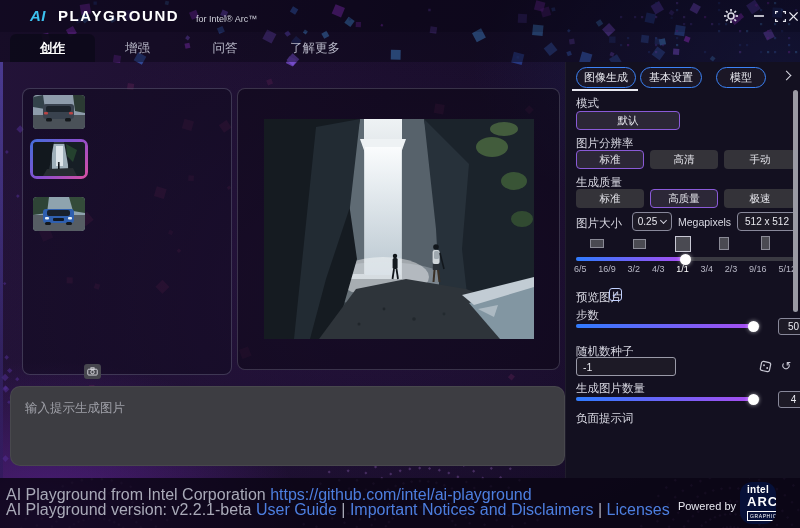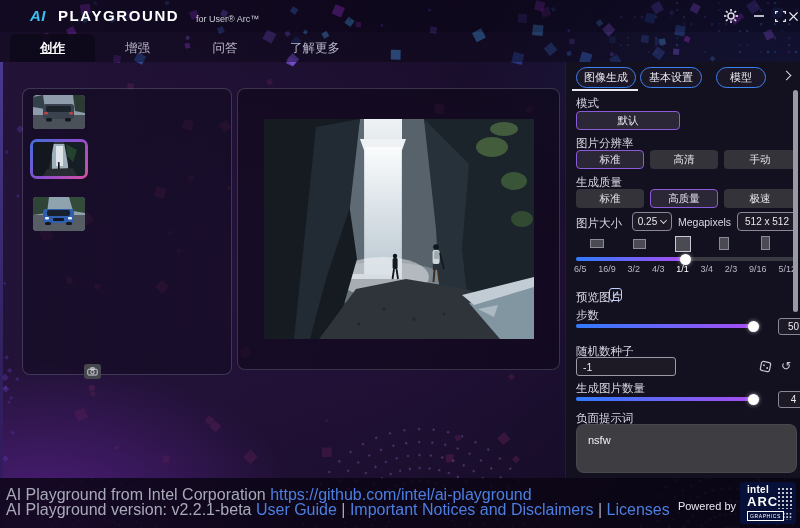--- a/index.html
+++ b/index.html
@@ -74,21 +74,21 @@
   .negbox{position:absolute;left:10px;top:362px;width:221px;height:49px;border-radius:8px;background:#3d3d42;border:1px solid rgba(255,255,255,.06);}
   .negbox textarea{width:100%;height:100%;background:transparent;border:none;resize:none;outline:none;padding:9px 11px;
     font-family:inherit;font-size:11px;color:#f0f0f4;}
   .scrollbar{position:absolute;left:227px;top:28px;width:5px;height:222px;border-radius:3px;background:#9a9aa4;cursor:pointer;}
 
   
   .footer{left:0;top:478px;width:800px;height:50px;background:rgba(10,5,20,.82);}
   .fline{position:absolute;left:6px;font-size:16px;color:#a9aab8;white-space:nowrap;}
   .fline a{color:var(--link);text-decoration:none;cursor:pointer;}
   .powered{position:absolute;right:64px;top:22px;font-size:11px;color:#e8e8f0;}
-  .badge{position:absolute;left:740px;top:4px;width:56px;height:42px;background:#061038;border-radius:3px;overflow:hidden;cursor:pointer;}
+  .badge{position:absolute;left:740px;top:4px;width:36px;height:42px;background:#061038;border-radius:12px;overflow:hidden;cursor:pointer;}
   .badge .intel{position:absolute;left:7px;top:2px;font-size:10px;font-weight:700;letter-spacing:.3px;color:#fff;text-transform:lowercase;}
   .badge .arc{position:absolute;left:7px;top:12px;font-size:13px;font-weight:800;letter-spacing:1px;color:#fff;}
   .badge .dots{position:absolute;left:37px;top:5px;width:15px;height:22px;
     background:radial-gradient(circle,rgba(255,255,255,.75) .9px,transparent 1px);background-size:4px 4px;}
   .badge .gfx{position:absolute;left:7px;top:29px;font-size:5px;letter-spacing:.6px;color:#fff;border:.8px solid #fff;padding:1px 2px;}
   .badge .dots2{position:absolute;left:42px;top:30px;width:10px;height:8px;
     background:radial-gradient(circle,rgba(255,255,255,.75) .8px,transparent 1px);background-size:3.4px 3.4px;}
   .edge-glow{left:0;top:62px;width:3px;height:416px;background:linear-gradient(#6a5ad8,#2a1a58);opacity:.55;}
 </style>
 </head>
@@ -720,21 +720,21 @@
       <rect x="813.8800213215981" y="511.4002015353404" width="2.2" height="2.2" fill="#8a5fae" opacity="0.4" transform="rotate(45 814.9800213215981 512.5002015353404)"></rect>
       <rect x="818.6901405172341" y="521.9550447931964" width="2.2" height="2.2" fill="#8a5fae" opacity="0.4" transform="rotate(45 819.7901405172341 523.0550447931964)"></rect>
       <rect x="822.1780939962197" y="533.0174199180316" width="2.2" height="2.2" fill="#8a5fae" opacity="0.4" transform="rotate(45 823.2780939962197 534.1174199180316)"></rect>
       <rect x="824.2918844059255" y="544.4224123765109" width="2.2" height="2.2" fill="#8a5fae" opacity="0.4" transform="rotate(45 825.3918844059256 545.5224123765109)"></rect>
     </svg>
   <div class="z2 edge-glow"></div>
 
   <div class="z3 titlebar">
     <span class="ai-logo">AI</span>
     <span class="app-name">PLAYGROUND</span>
-    <span class="app-sub">for User® Arc™</span>
+    <span class="app-sub">for Intel® Arc™</span>
     <div class="winbtn" style="left:722px">
       <svg width="16" height="16" viewBox="0 0 16 16">
           <circle cx="8" cy="8" r="3" fill="none" stroke="#d8d8e2" stroke-width="1.6"></circle>
           <g stroke="#d8d8e2" stroke-width="1.7">
             <line x1="8" y1="1" x2="8" y2="3.4"></line>
             <line x1="8" y1="12.6" x2="8" y2="15"></line>
             <line x1="1" y1="8" x2="3.4" y2="8"></line>
             <line x1="12.6" y1="8" x2="15" y2="8"></line>
             <line x1="3" y1="3" x2="4.7" y2="4.7"></line>
             <line x1="11.3" y1="11.3" x2="13" y2="13"></line>
@@ -880,20 +880,23 @@
       <circle cx="172" cy="128" r="2.8" fill="#12171c"></circle>
       <rect x="168.6" y="131" width="7" height="14" rx="2" fill="#cfd6da"></rect>
       <rect x="170" y="132" width="5" height="8" rx="1.5" fill="#9fa9b0"></rect>
       <rect x="168.8" y="145" width="6.6" height="6" fill="#2a3138"></rect>
       <line x1="170.5" y1="151" x2="169.5" y2="163" stroke="#3a3026" stroke-width="2"></line>
       <line x1="174" y1="151" x2="175.5" y2="163" stroke="#3a3026" stroke-width="2"></line>
       <line x1="176" y1="134" x2="180" y2="150" stroke="#12171c" stroke-width="1.6"></line>
     </svg>
   </div>
 
+  <div class="z2 promptbox">
+    <textarea placeholder="输入提示生成图片" style=""></textarea>
+  </div>
 
   <div class="z2 panel">
     <div class="ptab" style="left:10px;width:60px">
         <span>图像生成</span>
       </div>
     <div class="ptab" style="left:74px;width:62px">
         <span>基本设置</span>
       </div>
     <div class="ptab" style="left:150px;width:50px">
         <span>模型</span>
@@ -990,23 +993,20 @@
     <div class="lbl" style="top:319px">生成图片数量</div>
     <div class="track" style="left:10px;top:335px;width:184px">
         <div class="fill" style="width:97%"></div>
       </div>
     <div class="thumbdot" style="left:182px;top:331.5px"></div>
     <div class="valbox" style="left:199px;top:329px">
         <span>4</span>
       </div>
 
     <div class="lbl" style="top:349px">负面提示词</div>
-    <div class="negbox">
-      <textarea style="">nsfw</textarea>
-    </div>
 
     <div class="scrollbar"></div>
   </div>
 
   <div class="z3 footer">
     <div class="fline" style="top:8px">
       <span>AI Playground from Intel Corporation </span><a>https://github.com/intel/ai-playground</a>
     </div>
     <div class="fline" style="top:23px">
       <span>AI Playground version: v2.2.1-beta </span><a>User Guide</a>

